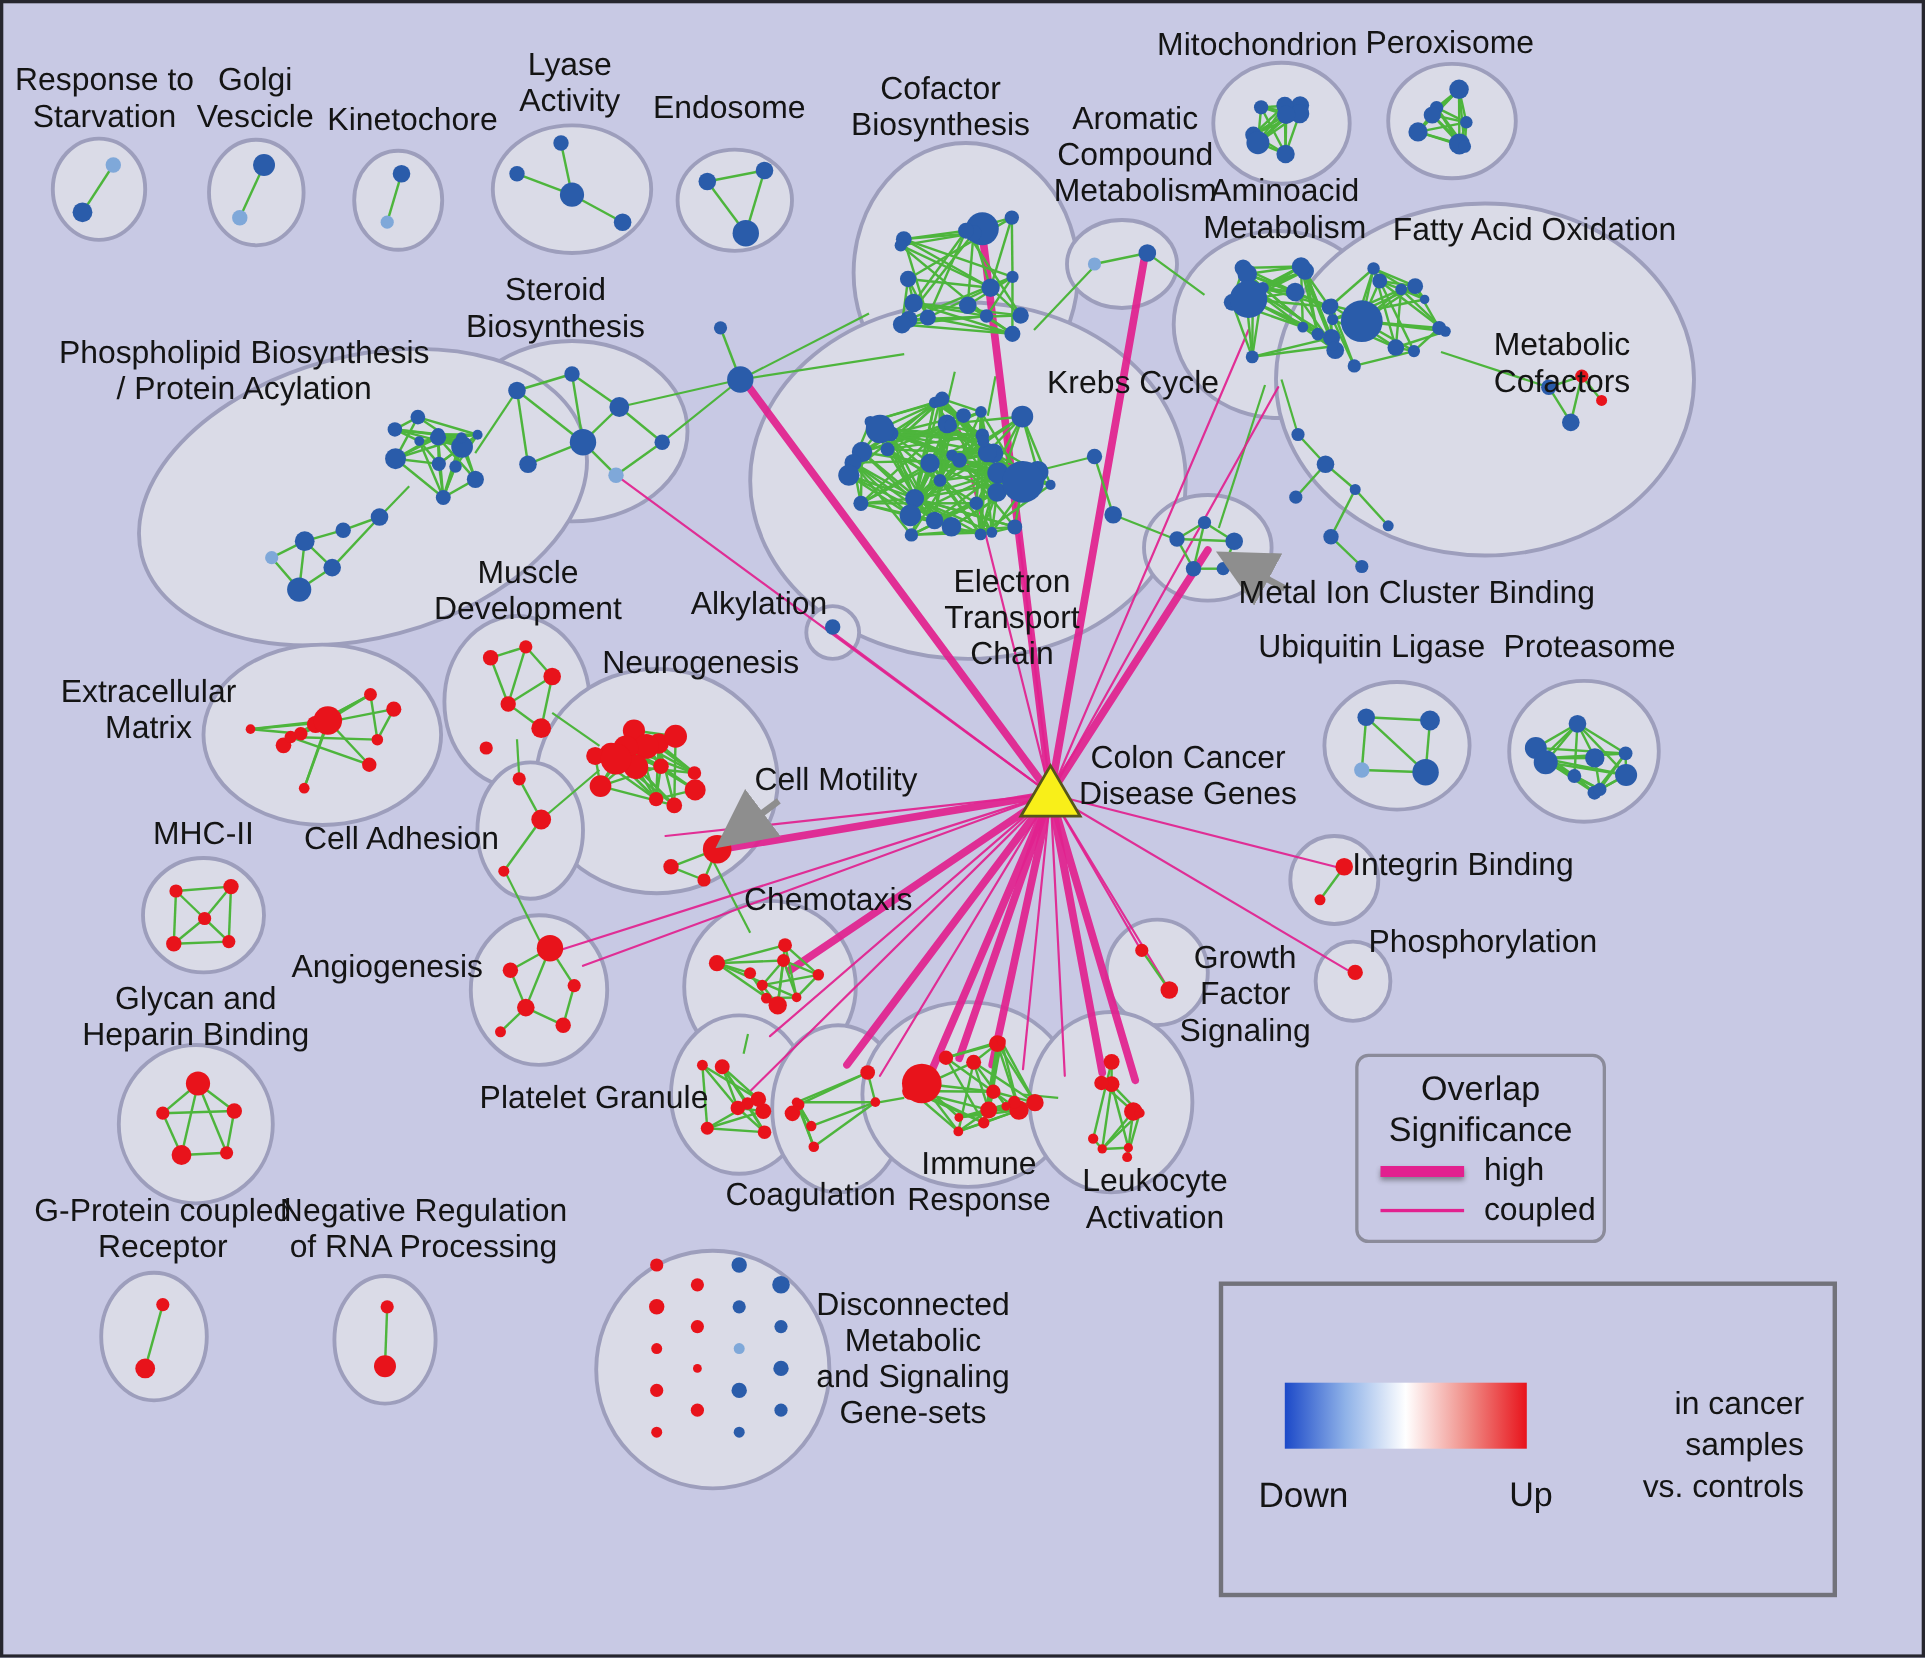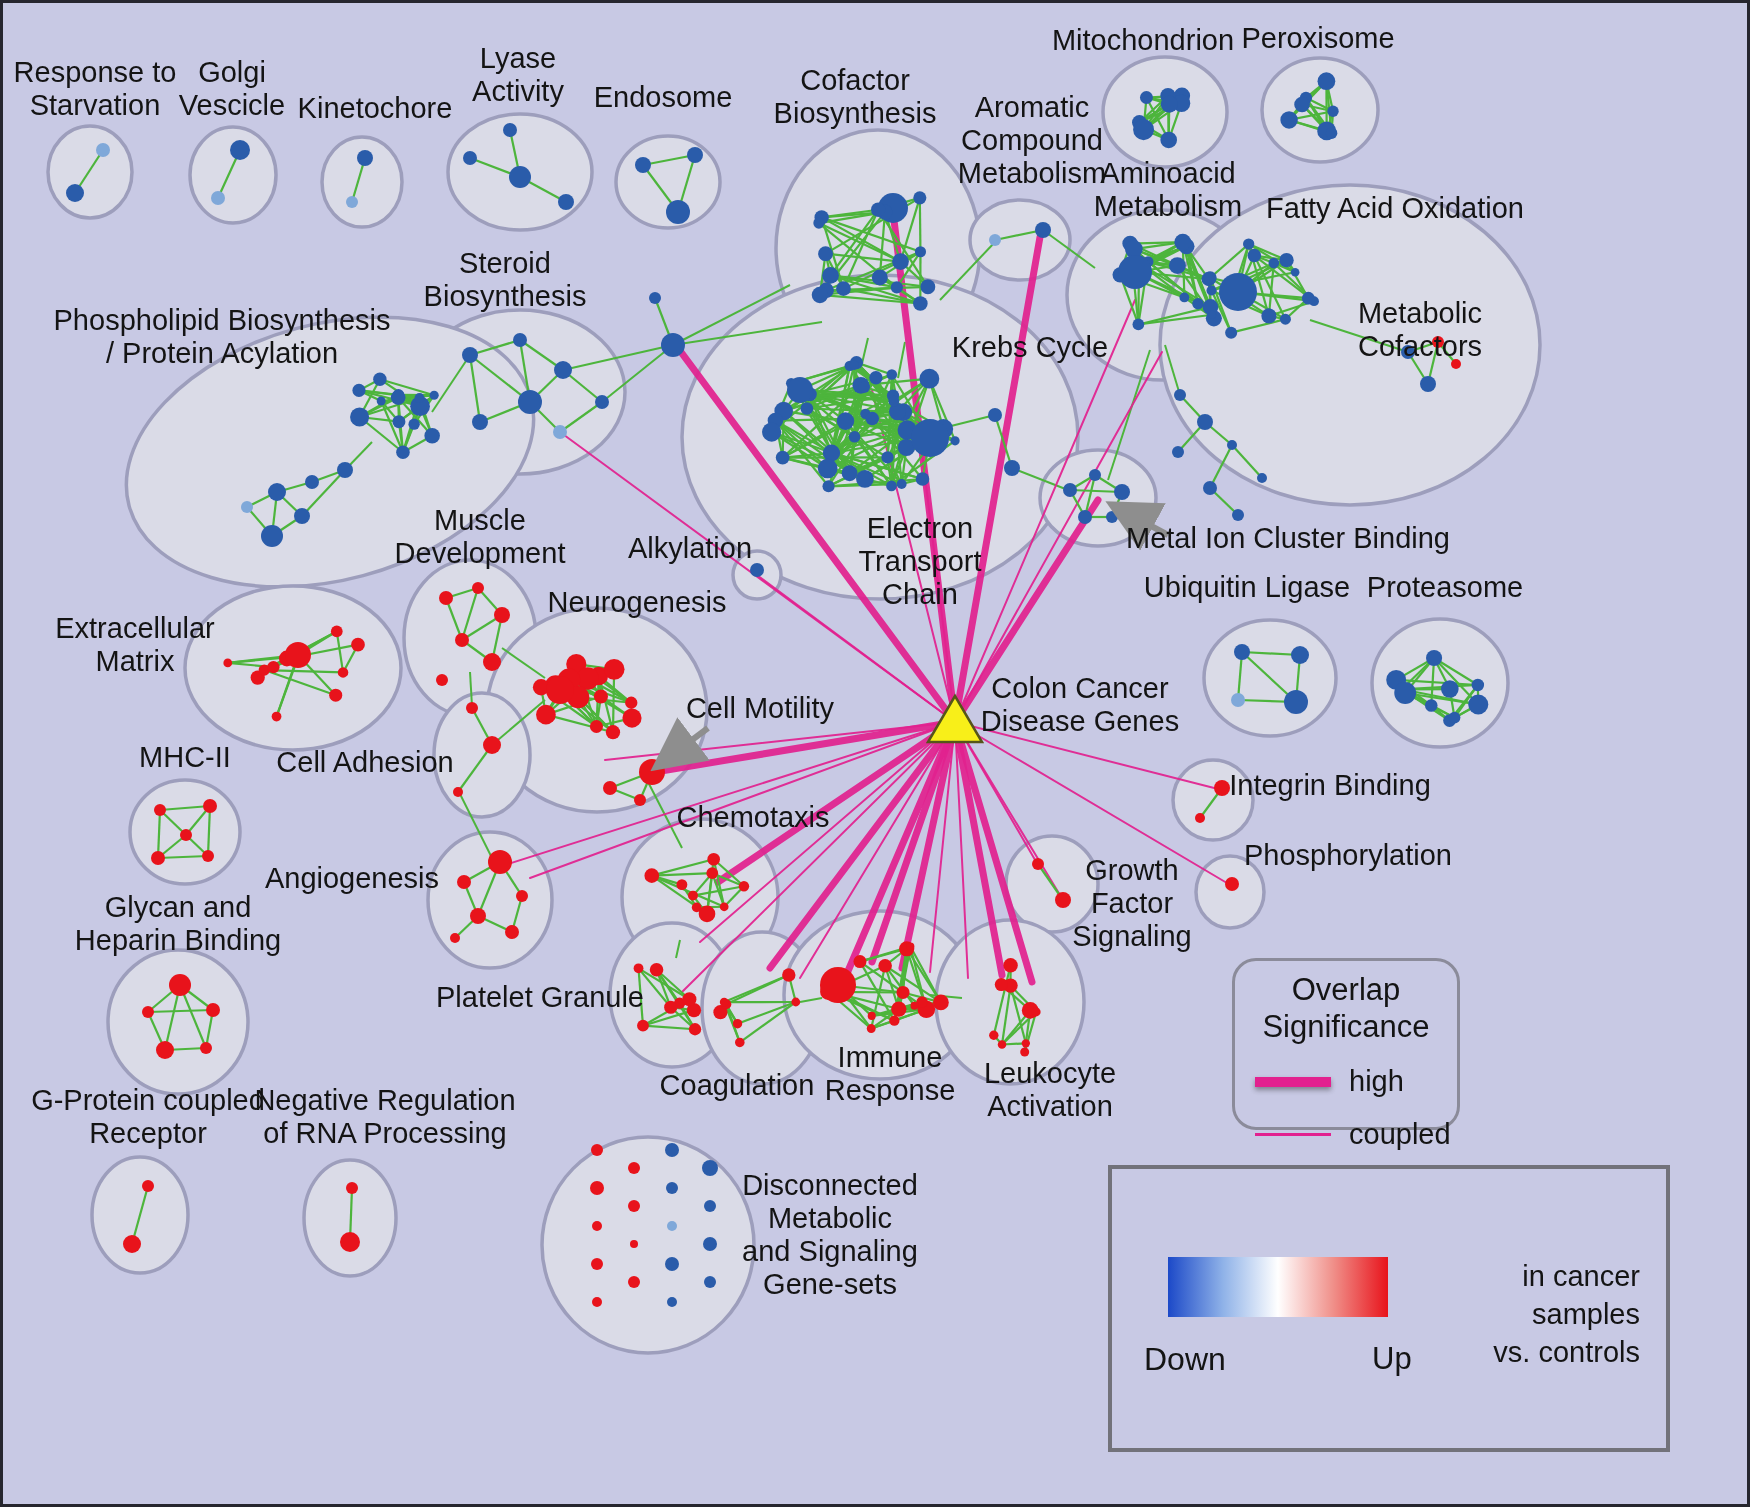--- a/index.html
+++ b/index.html
@@ -1,21 +1,21 @@
 <!DOCTYPE html>
 <html style="--bg: #c8c9e4; --sig: #e2218f;"><head>
 <meta charset="utf-8">
 <style>
   html,body{margin:0;padding:0;background:#9fa0b8;}
   #stage{position:relative;width:1750px;height:1507px;background:var(--bg,#c8c9e4);overflow:hidden;font-family:"Liberation Sans",sans-serif;outline:3px solid #26262e;outline-offset:-3px;}
   #net{position:absolute;left:0;top:0;}
   .clabel{font-family:"Liberation Sans",sans-serif;font-size:29px;fill:#141414;}
-  #legend-overlap{position:absolute;left:1232px;top:958px;width:228px;height:172px;border:3px solid #8b8b9a;border-radius:24px;box-sizing:border-box;color:#141414;}
+  #legend-overlap{position:absolute;left:1232px;top:958px;width:228px;height:172px;border:3px solid #8b8b9a;border-radius:12px;box-sizing:border-box;color:#141414;}
   .lg-title{text-align:center;font-size:31px;line-height:37px;margin-top:10px;}
-  .lg-row{display:flex;align-items:center;gap:18px;padding-left:20px;margin-top:20px;font-size:29px;}
+  .lg-row{display:flex;align-items:center;gap:18px;padding-left:20px;margin-top:3px;font-size:29px;}
   .lg-line{display:inline-block;width:76px;}
   .lg-line.high{height:10px;background:var(--sig,#e2218f);box-shadow:0 3px 5px rgba(40,40,40,.45);}
   .lg-line.mod{height:3px;background:var(--sig,#e2218f);}
   #legend-enriched{position:absolute;left:1108px;top:1165px;width:562px;height:287px;border:4px solid #72727a;box-sizing:border-box;color:#141414;}
   .le-title{position:absolute;left:30px;top:22px;width:310px;text-align:center;font-size:32px;}
   .le-grad{position:absolute;left:56px;top:88px;width:220px;height:60px;}
   .le-down{position:absolute;left:32px;top:172px;font-size:32px;}
   .le-up{position:absolute;left:260px;top:172px;font-size:31px;}
   .le-note{position:absolute;right:26px;top:88px;text-align:right;font-size:29px;line-height:38px;margin-left:39px;}
 </style>

